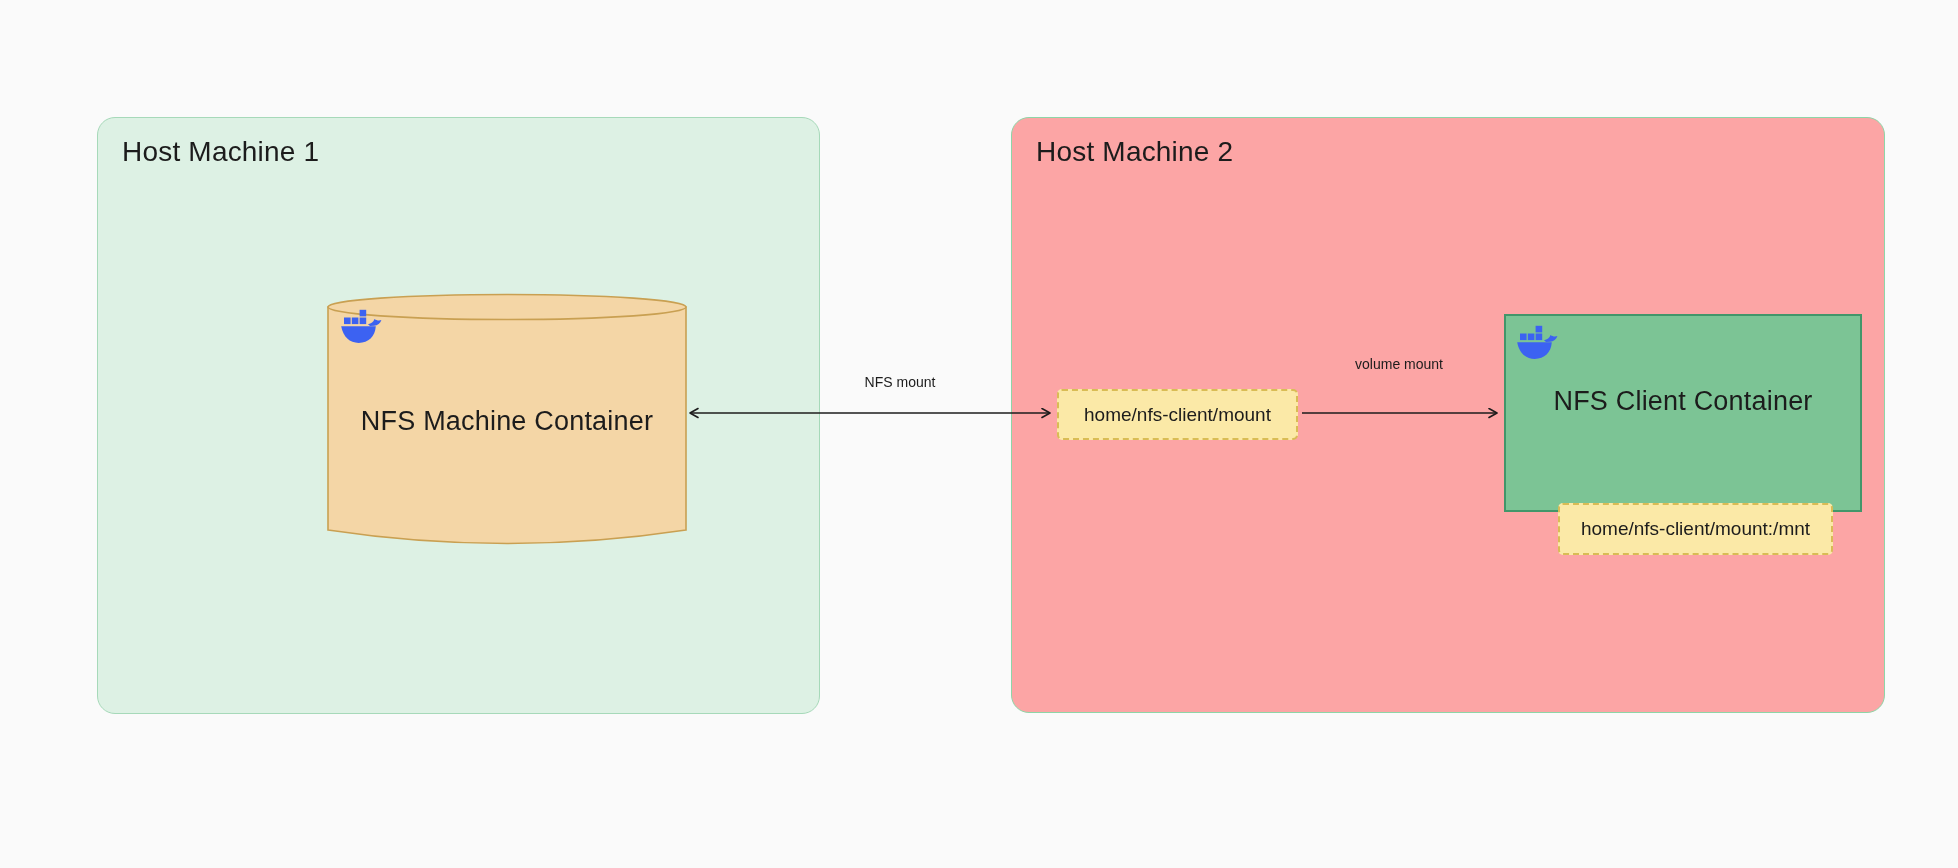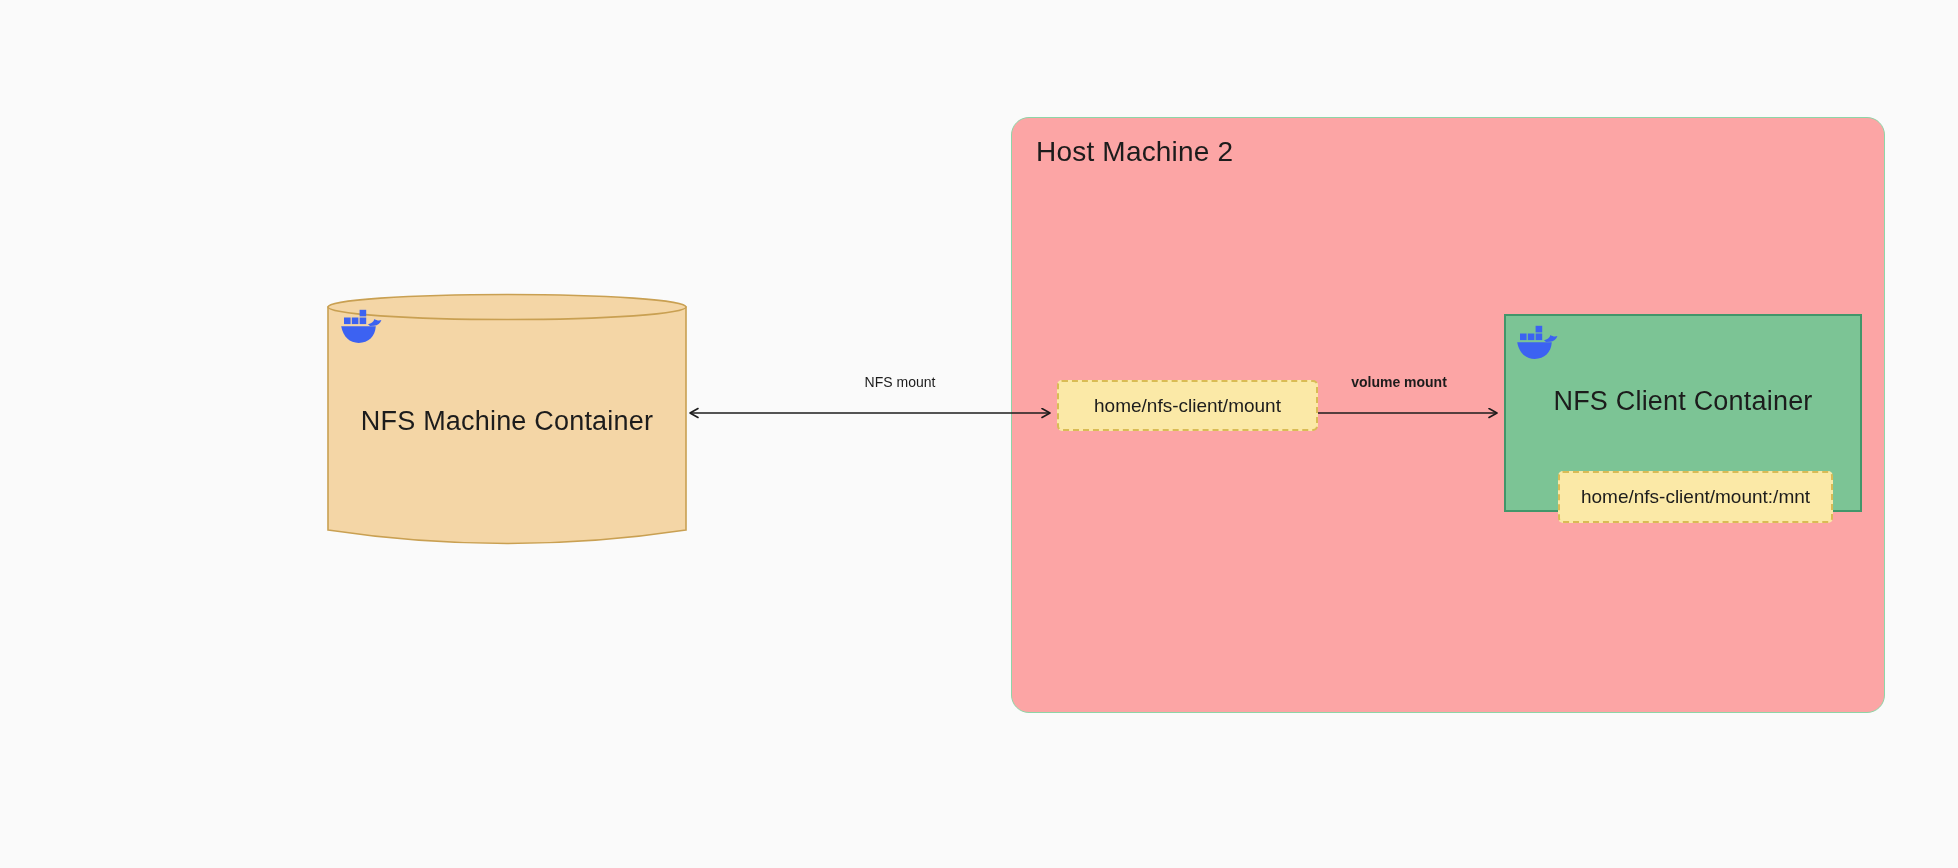--- a/index.html
+++ b/index.html
@@ -54,35 +54,38 @@
   .mount-label{
     position:absolute;
     background:#fbe9a7;
     border:2px dashed #d9bc55;
     border-radius:5px;
     box-sizing:border-box;
     display:flex;align-items:center;justify-content:center;
     font-size:19px;color:#1c1c1c;white-space:nowrap;
   }
   #mount-label-server{left:338px;top:501px;width:337px;height:51px;}
-  #mount-label-hostpath{left:1057px;top:380px;width:261px;height:51px;}
-  #mount-label-client{left:1558px;top:471px;width:275px;height:52px;}
+  #mount-label-hostpath{left:1057px;top:389px;width:241px;height:51px;}
+  #mount-label-client{left:1558px;top:503px;width:275px;height:52px;}
 
   .arrow-label{
     position:absolute;
     font-size:14px;text-align:center;white-space:nowrap;color:#1c1c1c;
   }
   #nfs-mount-label{left:790px;top:374px;width:220px;}
-  #volume-mount-label{left:1289px;top:374px;width:220px;font-weight:bold;}
+  #volume-mount-label{left:1289px;top:356px;width:220px;}
 </style>
 </head>
 <body>
 
 <div id="canvas">
 
+  <div class="host" id="host1">
+    <div class="host-title">Host Machine 1</div>
+  </div>
 
   <div class="host" id="host2">
     <div class="host-title">Host Machine 2</div>
   </div>
 
   <div id="client-box"></div>
 
   <svg id="shapes" viewBox="0 0 1958 868">
     <defs>
       <marker id="ah" markerWidth="14" markerHeight="14" refX="10" refY="5.5" orient="auto-start-reverse" markerUnits="userSpaceOnUse">

